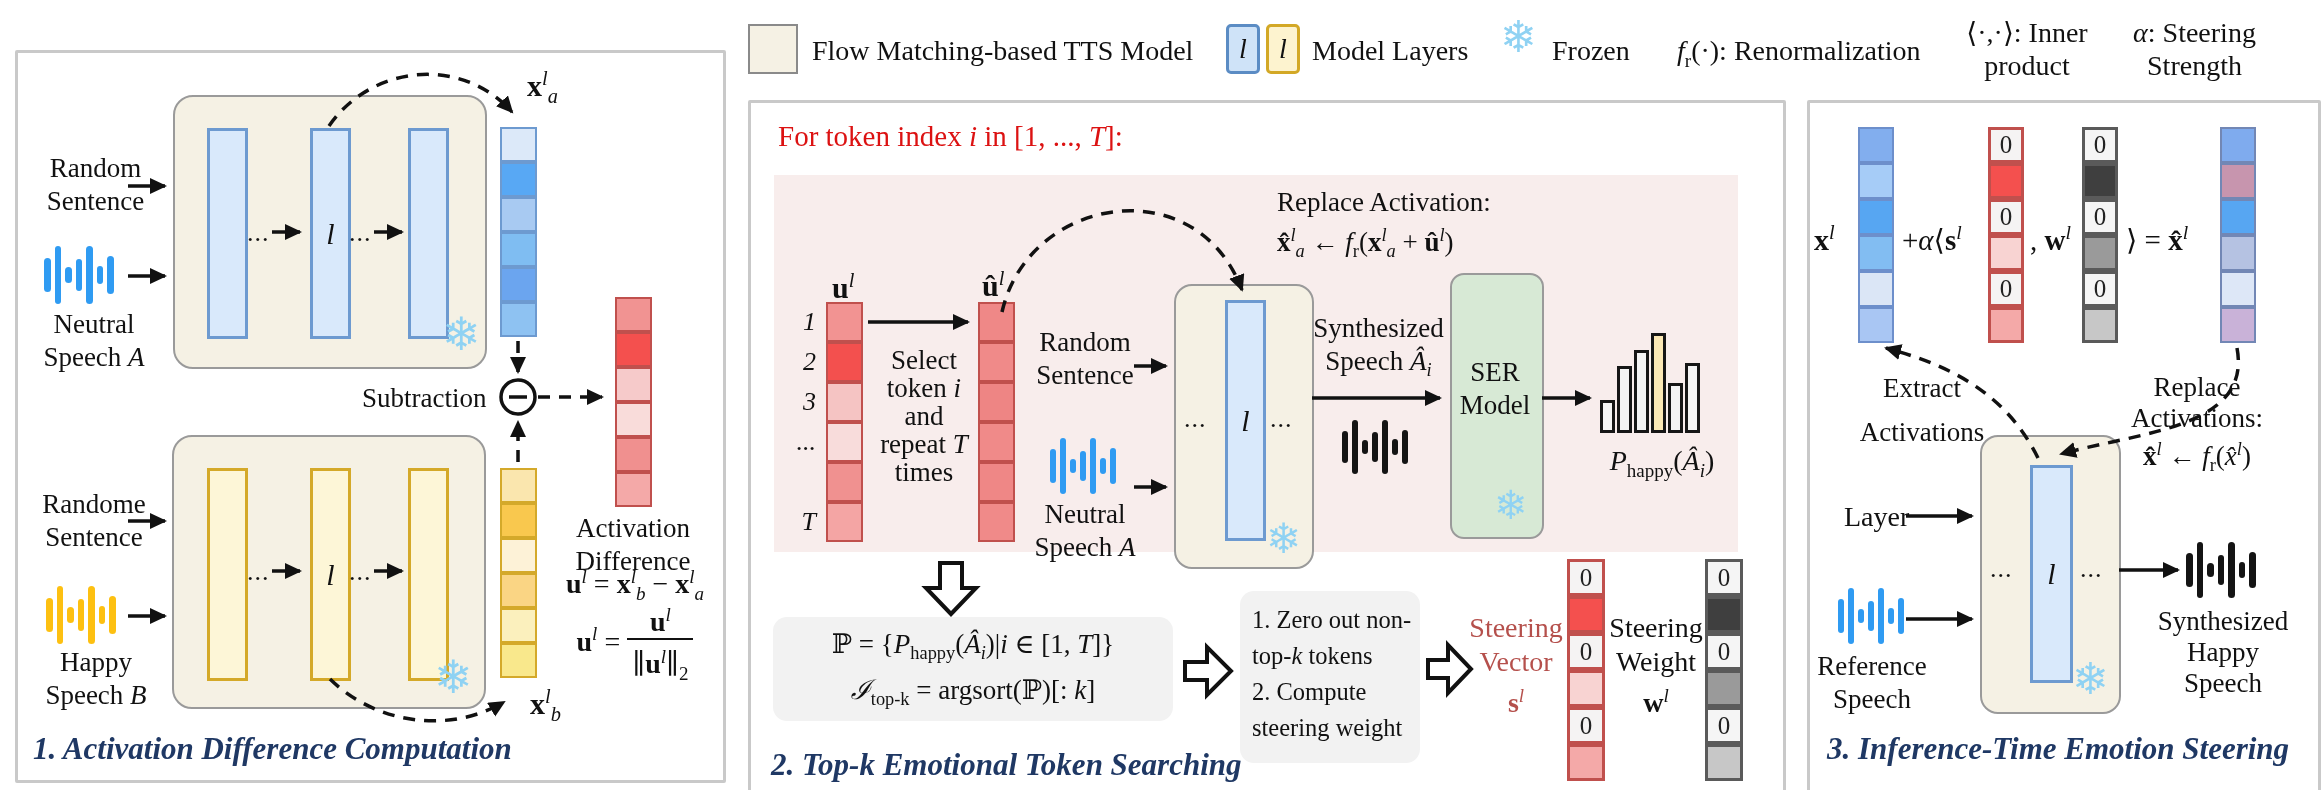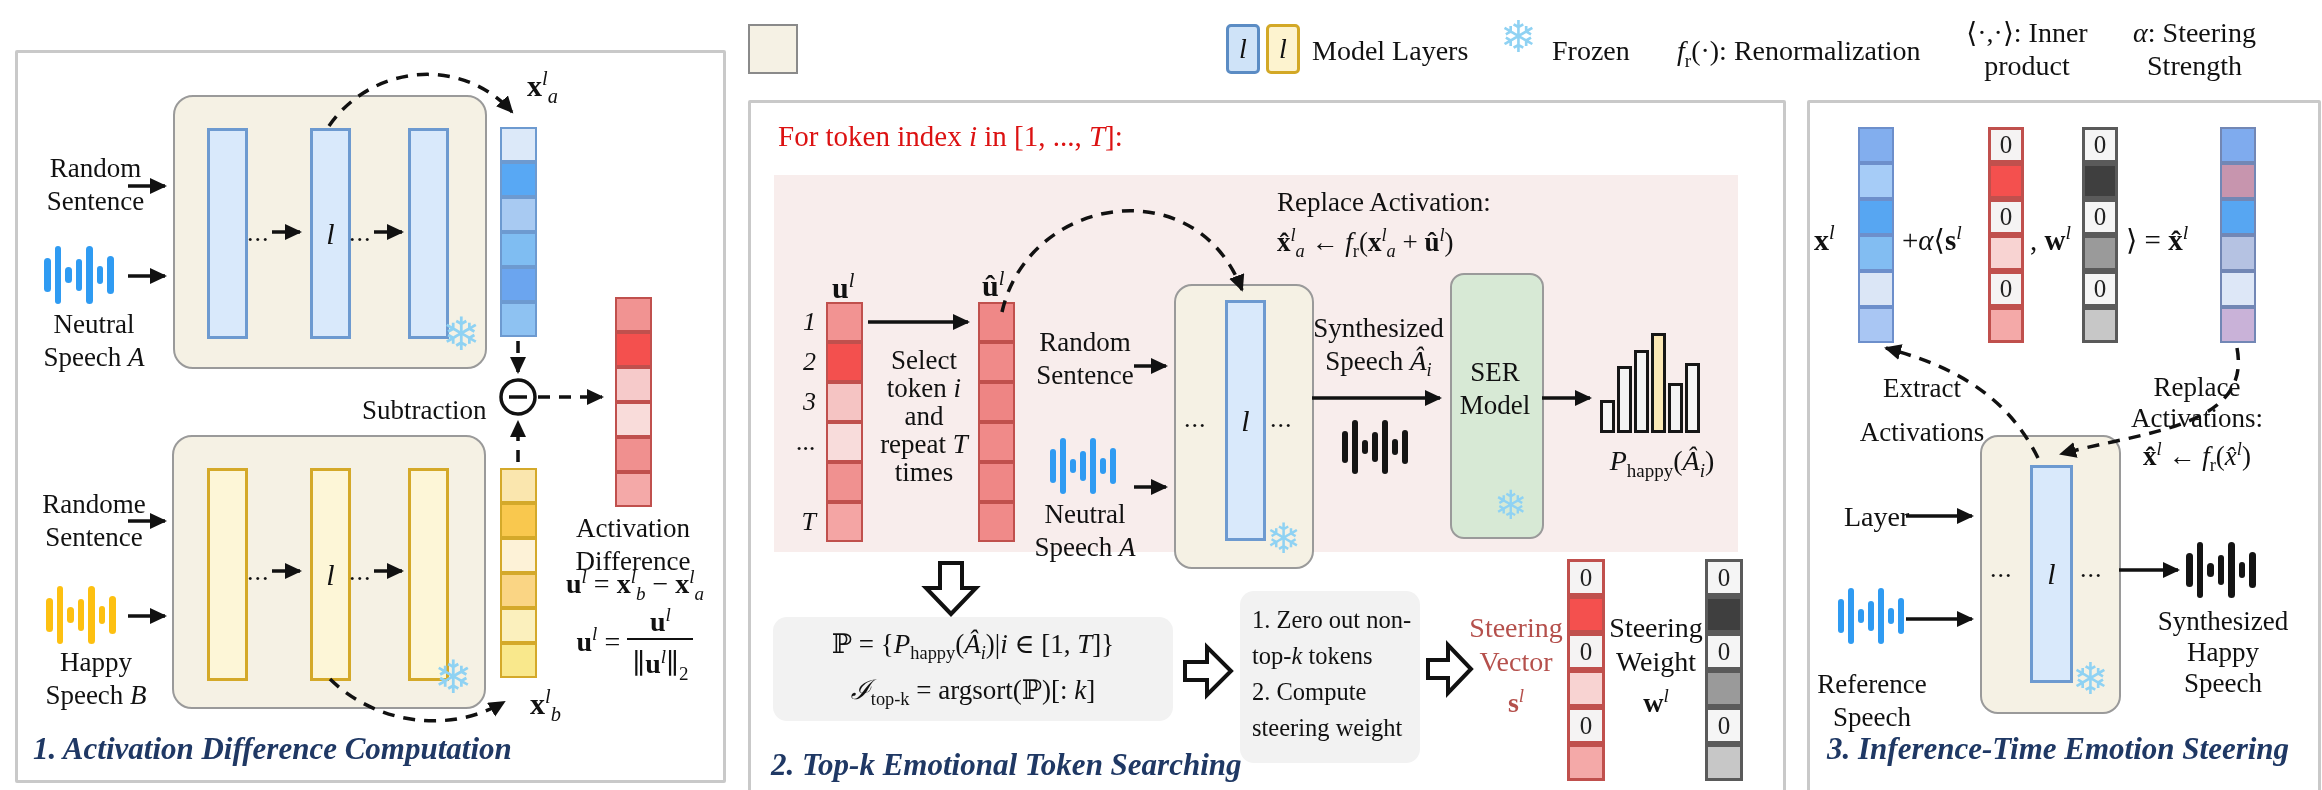--- a/index.html
+++ b/index.html
@@ -41,20 +41,21 @@
 </head>
 <body>
 
 <div id="stage" style="--caption: #1f3864; --red-text: #dc1212; --steer-red: #b5504c; --panel-pink: #f8edec; --model-box: #f5f1e4; --ser-green: #d7e9d5; --snowflake: #8fd2f3;">
 
   <div class="panel" style="left:15px;top:50px;width:705px;height:727px;"></div>
   <div class="panel" style="left:748px;top:100px;width:1032px;height:688px;"></div>
   <div class="panel" style="left:1807px;top:100px;width:508px;height:688px;"></div>
 
   <div class="swatch" style="left:748px;top:24px;width:50px;height:50px;background:var(--model-box);border:2px solid #8a8a8a;"></div>
+  <div class="lbl" style="left:812px;top:34px;font-size:28px;">Flow Matching-based TTS Model</div>
   <div class="lgbox" style="left:1226px;top:24px;width:34px;height:50px;background:#cfe3f8;border:3px solid #5b8cc4;">l</div>
   <div class="lgbox" style="left:1266px;top:24px;width:34px;height:50px;background:#fdf3cf;border:3px solid #d3a826;">l</div>
   <div class="lbl" style="left:1312px;top:34px;font-size:28px;">Model Layers</div>
   <div class="snow" style="left:1500px;top:16px;font-size:44px;">❄</div>
   <div class="lbl" style="left:1552px;top:34px;font-size:28px;">Frozen</div>
   <div class="lbl" style="left:1677px;top:34px;font-size:28px;"><i>f</i><sub>r</sub>(·): Renormalization</div>
   <div class="lbl ctr" style="left:1952px;top:16px;width:150px;white-space:normal;font-size:28px;">⟨·,·⟩: Inner<br>product</div>
   <div class="lbl ctr" style="left:2122px;top:16px;width:145px;white-space:normal;font-size:28px;"><i>α</i>: Steering<br>Strength</div>
 
   <div class="lbl" style="left:527px;top:62px;font-size:30px;"><b>x</b><sup><i>l</i></sup><sub><i>a</i></sub></div>
@@ -81,21 +82,21 @@
 
   <div class="vec" style="left:500px;top:127px;">
       <div class="vcell" style="background: rgb(220, 233, 249); border-color: rgb(109, 154, 208);"></div>
       <div class="vcell" style="background: rgb(88, 168, 244); border-color: rgb(109, 154, 208);"></div>
       <div class="vcell" style="background: rgb(168, 202, 242); border-color: rgb(109, 154, 208);"></div>
       <div class="vcell" style="background: rgb(127, 189, 242); border-color: rgb(109, 154, 208);"></div>
       <div class="vcell" style="background: rgb(107, 165, 239); border-color: rgb(109, 154, 208);"></div>
       <div class="vcell" style="background: rgb(142, 194, 242); border-color: rgb(109, 154, 208);"></div>
     </div>
 
-  <div class="lbl" style="left:362px;top:382px;margin-top:12px;">Subtraction</div>
+  <div class="lbl" style="left:362px;top:382px;">Subtraction</div>
 
   <div class="vec" style="left:615px;top:297px;">
       <div class="vcell" style="background: rgb(241, 147, 146); border-color: rgb(192, 80, 77);"></div>
       <div class="vcell" style="background: rgb(244, 80, 78); border-color: rgb(192, 80, 77);"></div>
       <div class="vcell" style="background: rgb(246, 202, 202); border-color: rgb(192, 80, 77);"></div>
       <div class="vcell" style="background: rgb(249, 220, 218); border-color: rgb(192, 80, 77);"></div>
       <div class="vcell" style="background: rgb(240, 144, 143); border-color: rgb(192, 80, 77);"></div>
       <div class="vcell" style="background: rgb(244, 169, 168); border-color: rgb(192, 80, 77);"></div>
     </div>
   <div class="lbl ctr" style="left:545px;top:560px;width:180px;font-size:28px;"><b>u</b><sup><i>l</i></sup> = <b>x</b><sup><i>l</i></sup><sub><i>b</i></sub> − <b>x</b><sup><i>l</i></sup><sub><i>a</i></sub></div>
@@ -292,21 +293,21 @@
 
   <div class="wave" style="left:1838px;top:588px;width:66px;height:56px;">
       <div class="wbar" style="height: 60%; background: rgb(47, 155, 242);"></div>
       <div class="wbar" style="height: 100%; background: rgb(47, 155, 242);"></div>
       <div class="wbar" style="height: 26%; background: rgb(47, 155, 242);"></div>
       <div class="wbar" style="height: 55%; background: rgb(47, 155, 242);"></div>
       <div class="wbar" style="height: 100%; background: rgb(47, 155, 242);"></div>
       <div class="wbar" style="height: 30%; background: rgb(47, 155, 242);"></div>
       <div class="wbar" style="height: 64%; background: rgb(47, 155, 242);"></div>
     </div>
-  <div class="lbl ctr" style="left:1806px;top:650px;width:132px;white-space:normal;margin-top:18px;">Reference<br>Speech</div>
+  <div class="lbl ctr" style="left:1806px;top:650px;width:132px;white-space:normal;">Reference<br>Speech</div>
 
   <div class="wave" style="left:2186px;top:542px;width:70px;height:56px;">
       <div class="wbar" style="height: 60%; background: rgb(20, 20, 20);"></div>
       <div class="wbar" style="height: 100%; background: rgb(20, 20, 20);"></div>
       <div class="wbar" style="height: 26%; background: rgb(20, 20, 20);"></div>
       <div class="wbar" style="height: 55%; background: rgb(20, 20, 20);"></div>
       <div class="wbar" style="height: 100%; background: rgb(20, 20, 20);"></div>
       <div class="wbar" style="height: 30%; background: rgb(20, 20, 20);"></div>
       <div class="wbar" style="height: 64%; background: rgb(20, 20, 20);"></div>
     </div>

